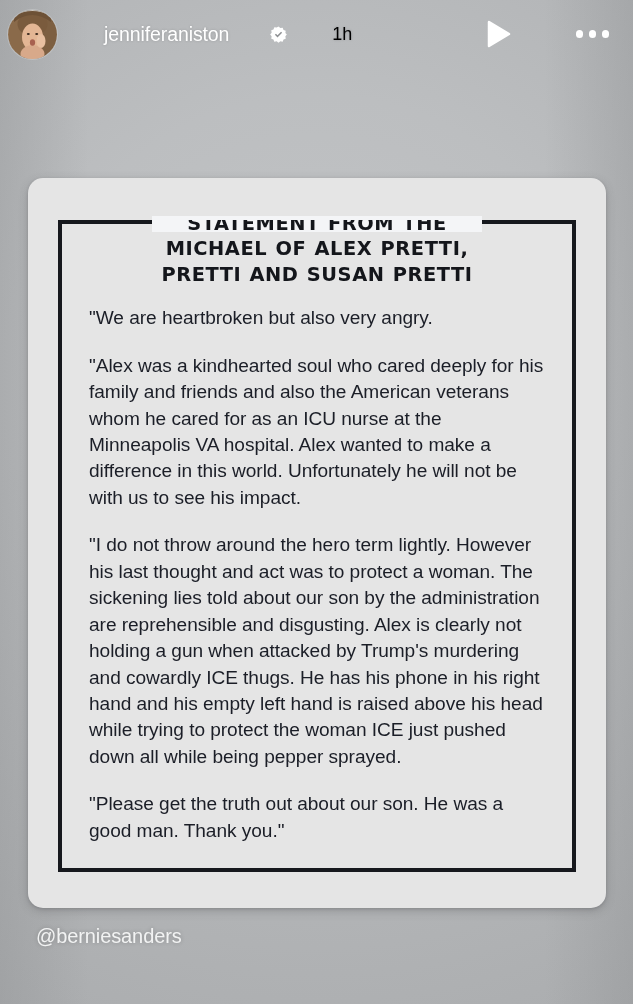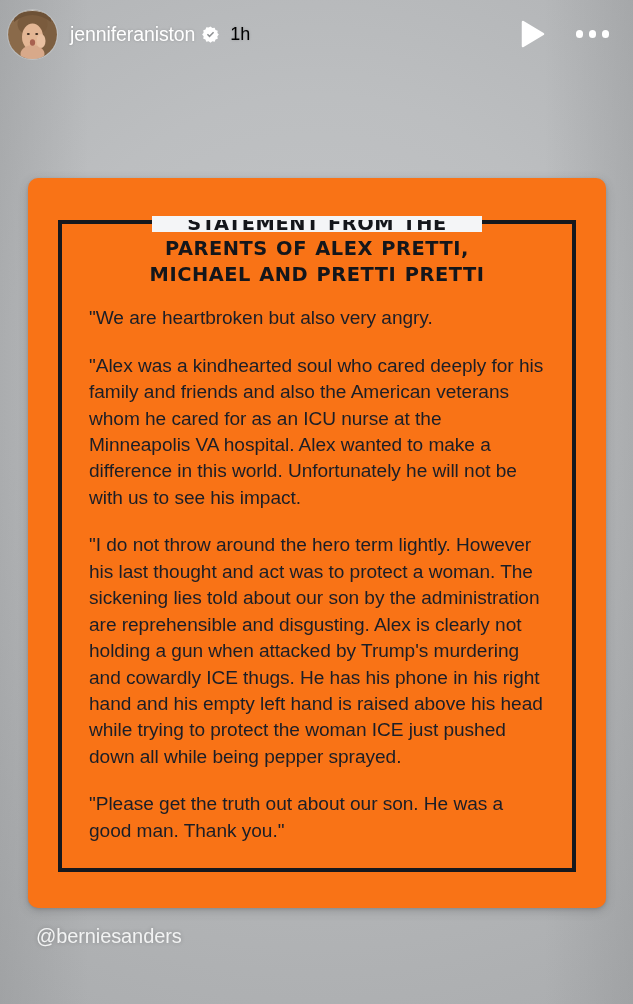--- a/index.html
+++ b/index.html
@@ -30,20 +30,21 @@
                 rgba(255,255,255,0) 86%, rgba(140,142,144,.35) 100%);
   }
 
   
   #story-header {
     position:absolute; top:0; left:0; right:0;
     height:68px;
     display:flex; align-items:center;
     padding:0 24px 0 8px;
     z-index:6;
+    gap:34px;
   }
 
   .avatar {
     width:49px; height:49px; border-radius:50%;
     flex:0 0 auto;
     overflow:hidden;
     position:relative;
     background:#8d8378;
     box-shadow:0 0 0 1px rgba(255,255,255,.22);
   }
@@ -93,22 +94,22 @@
     width:7.5px; height:7.5px;
     border-radius:50%;
     background:#ffffff;
   }
 
   
   #statement-card {
     position:absolute;
     left:28px; top:178px;
     width:578px; height:730px;
-    background:#f97316;
-    border-radius:10px;
+    background:#e5e5e5;
+    border-radius:15px;
     box-shadow:0 3px 10px rgba(60,62,66,.26), 0 1px 3px rgba(60,62,66,.18);
     z-index:4;
     overflow:hidden;
   }
 
   #card-frame {
     position:absolute;
     left:30px; top:42px; right:30px; bottom:36px;
     border:4px solid #16181d;
   }
@@ -226,22 +227,22 @@
 <div id="statement-card">
 
   <div id="card-frame">
     <div id="frame-gap"></div>
   </div>
 
   <div id="card-inner">
 
     <div class="statement-title">
       <span>STATEMENT FROM THE</span>
-      <span>PARENTS OF ALEX PRETTI,</span>
-      <span>MICHAEL AND PRETTI PRETTI</span>
+      <span>MICHAEL OF ALEX PRETTI,</span>
+      <span>PRETTI AND SUSAN PRETTI</span>
     </div>
 
     <div class="statement-body">
       <p>"We are heartbroken but also very angry.</p>
       <p> "Alex was a kindhearted soul who cared deeply for his family and friends and also the American veterans whom he cared for as an ICU nurse at the Minneapolis VA hospital. Alex wanted to make a difference in this world. Unfortunately he will not be with us to see his impact.</p>
       <p>"I do not throw around the hero term lightly. However his last thought and act was to protect a woman. The sickening lies told about our son by the administration are reprehensible and disgusting. Alex is clearly not holding a gun when attacked by Trump's murdering and cowardly ICE thugs. He has his phone in his right hand and his empty left hand is raised above his head while trying to protect the woman ICE just pushed down all while being pepper sprayed.</p>
       <p>"Please get the truth out about our son. He was a good man. Thank you."</p>
     </div>
 
   </div>

